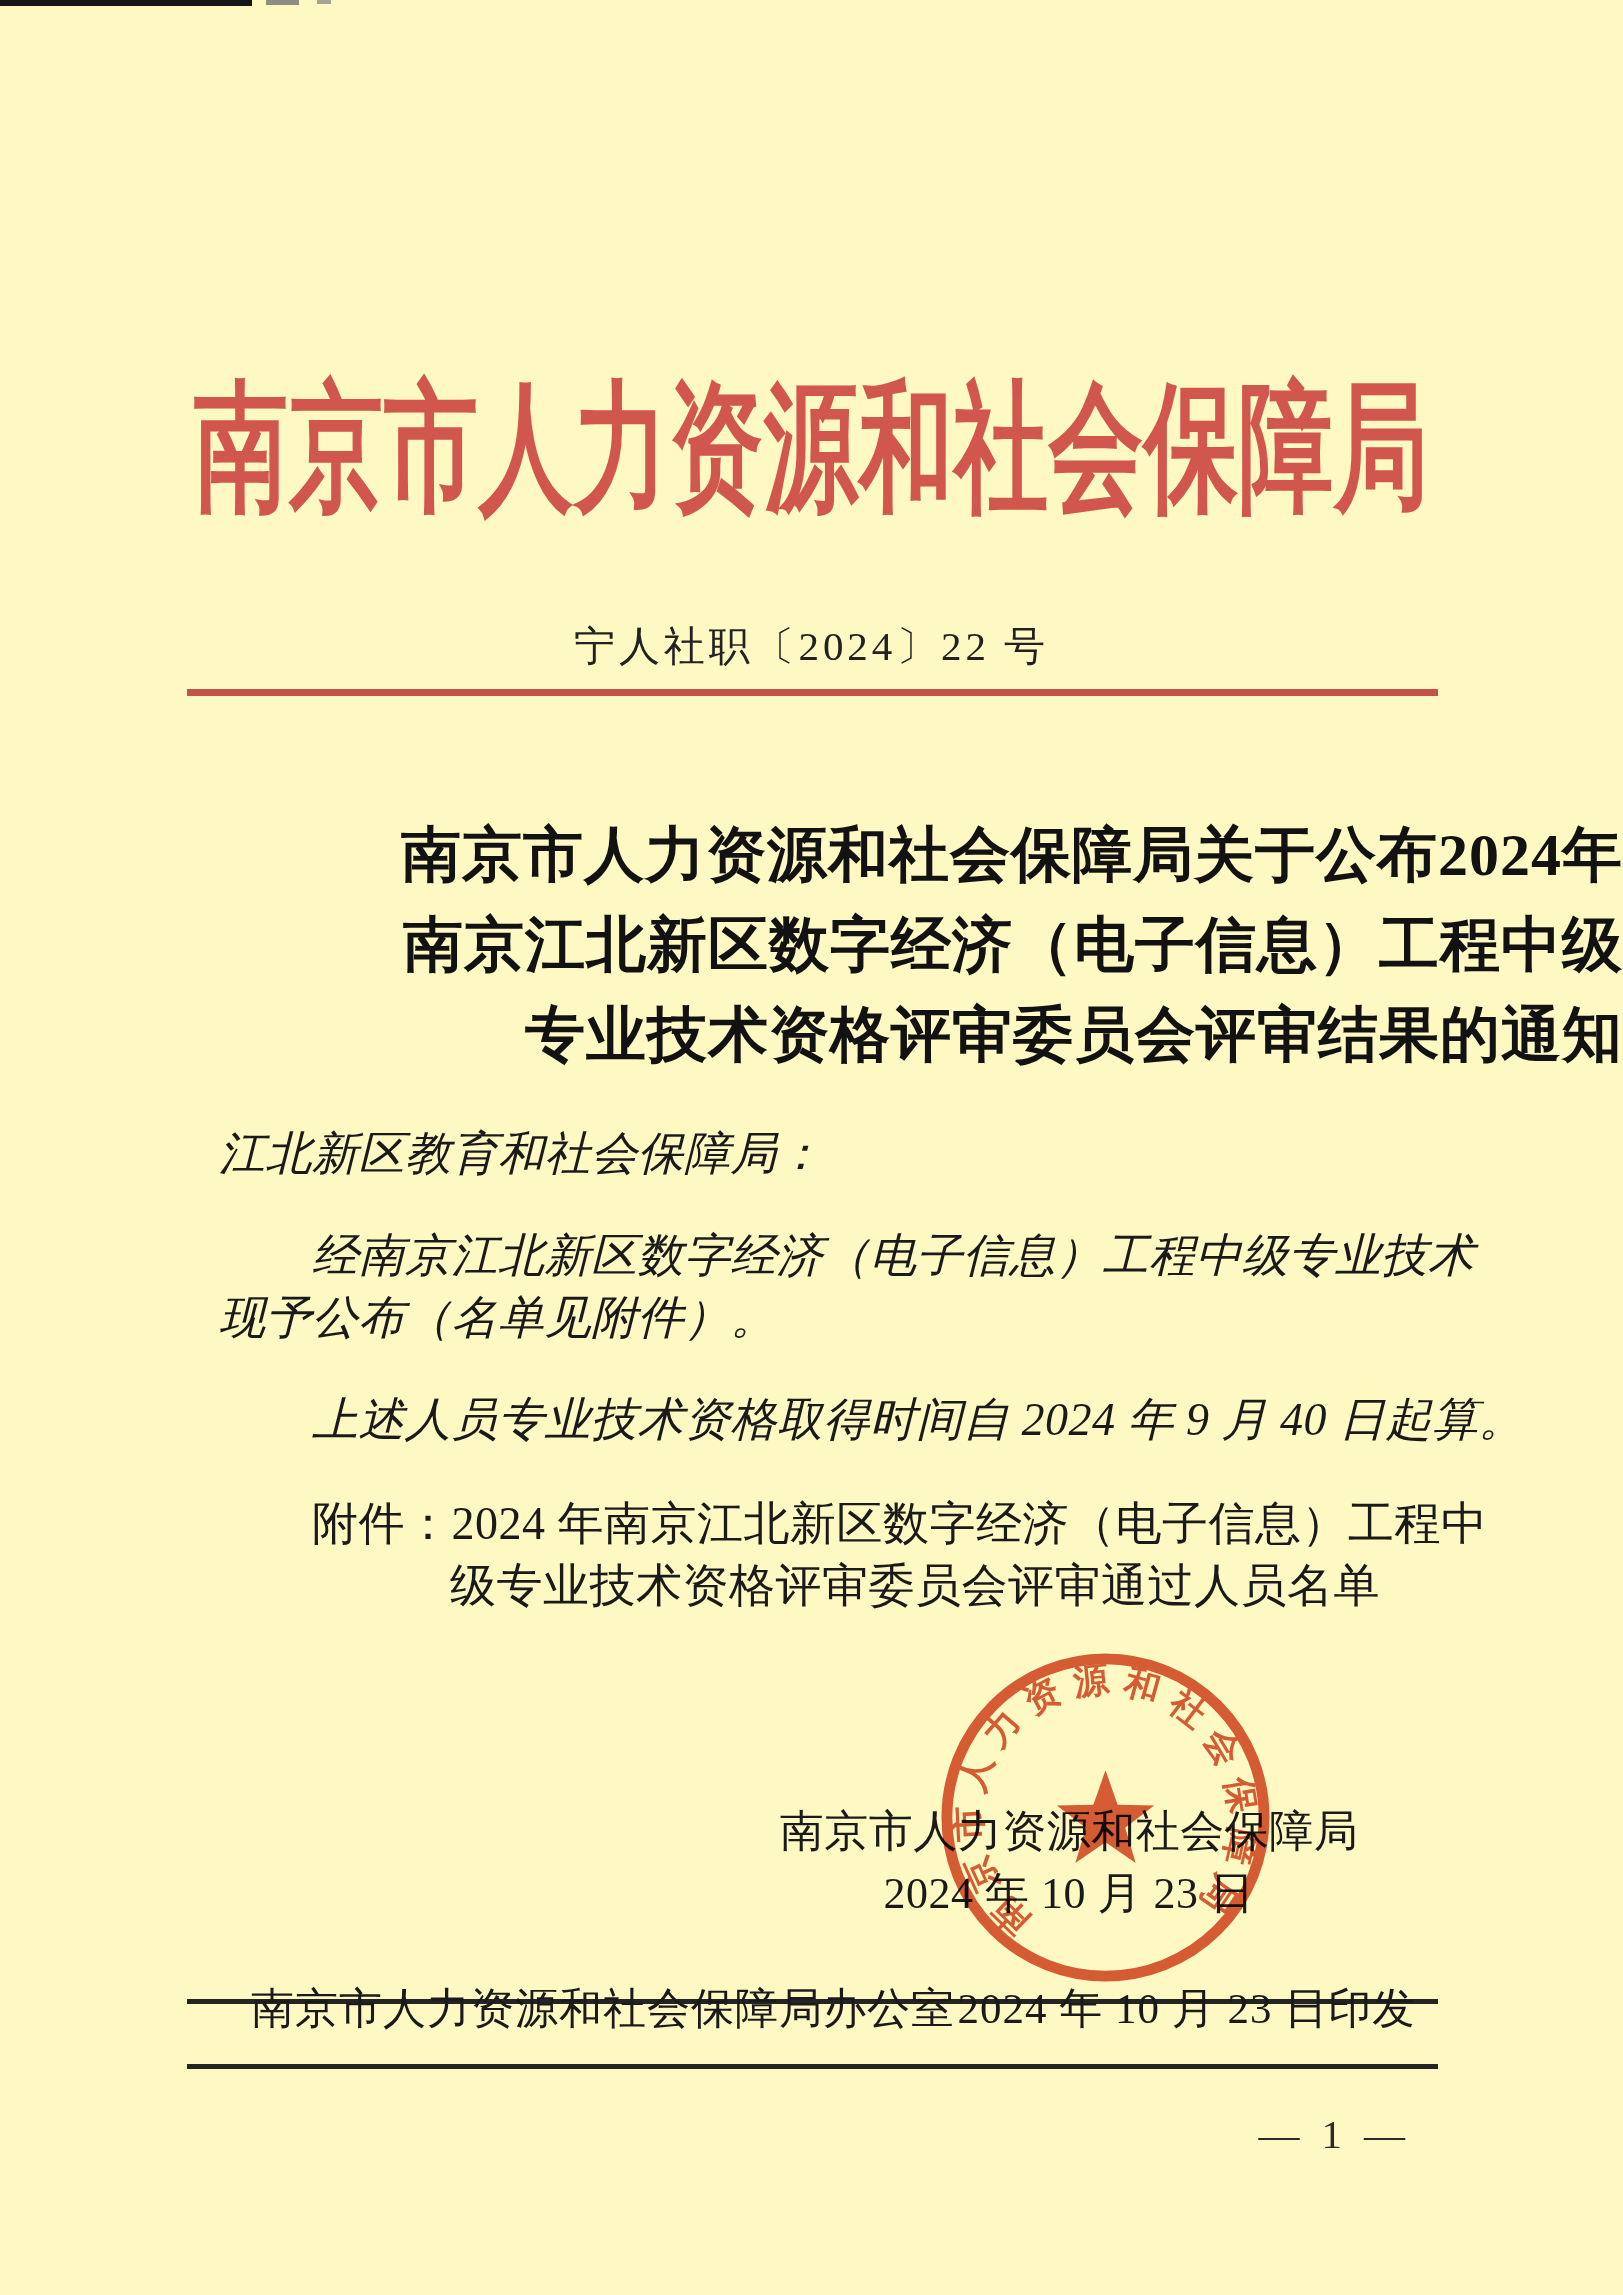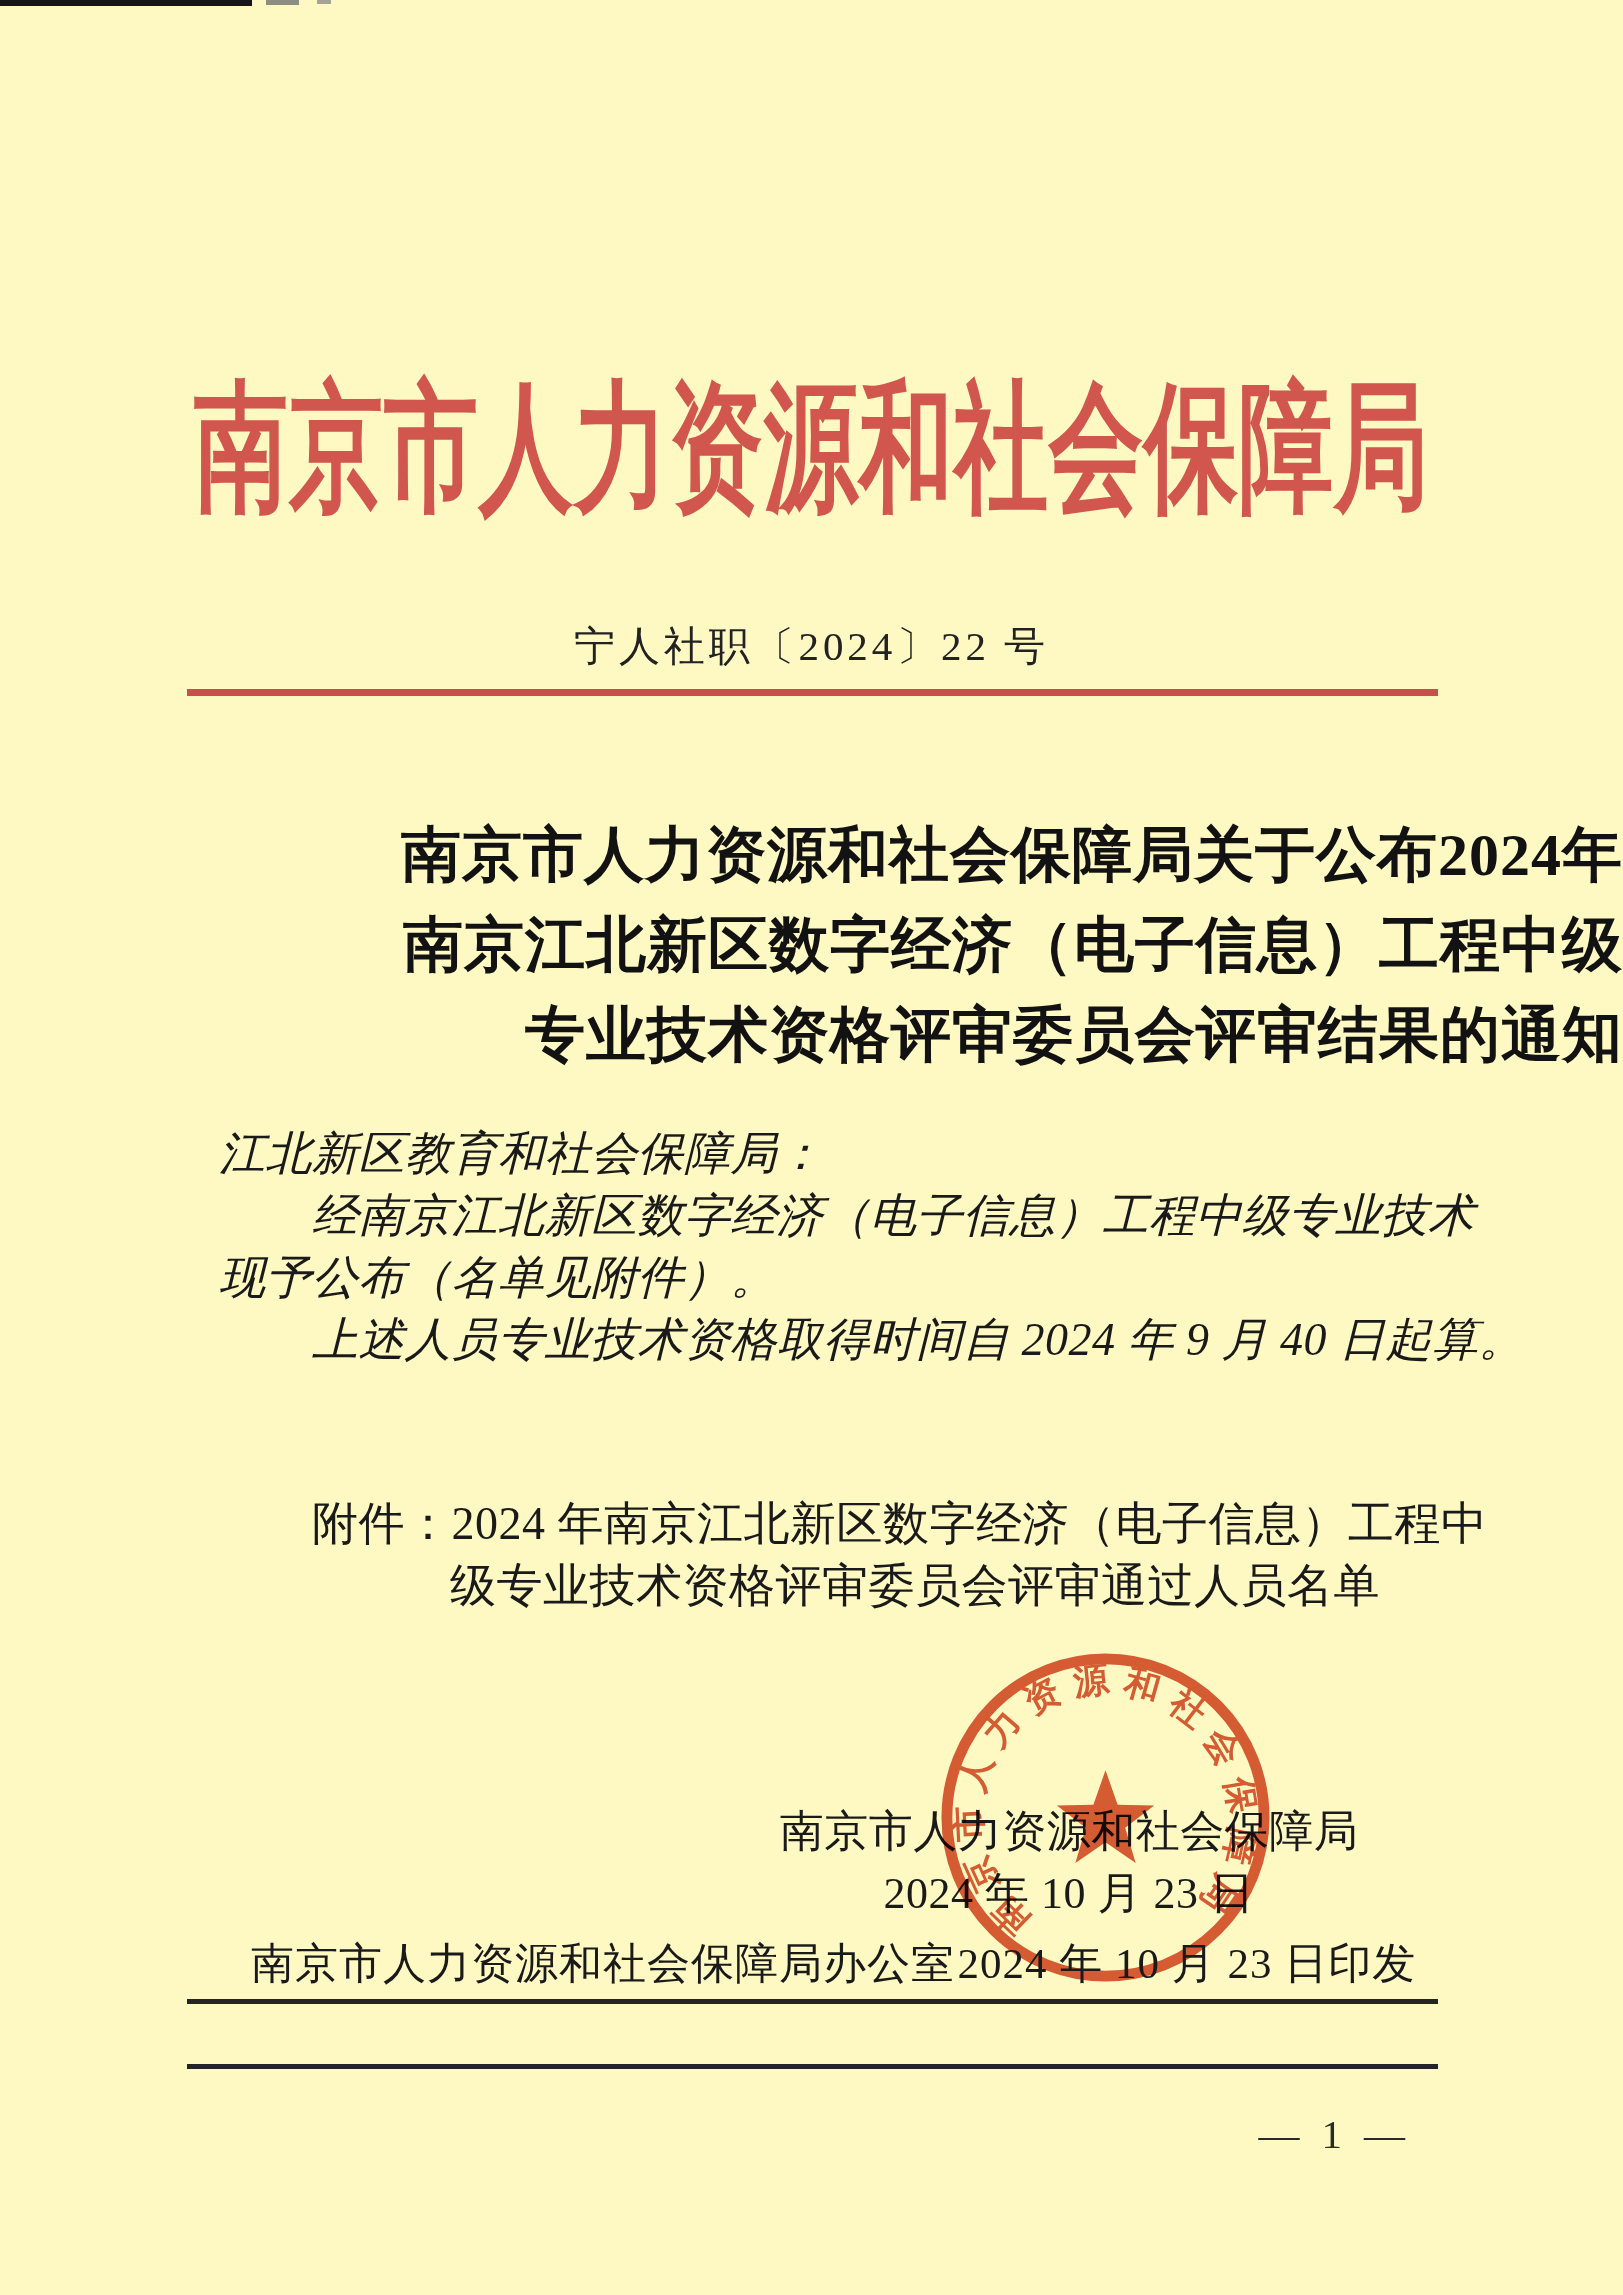--- a/index.html
+++ b/index.html
@@ -52,21 +52,21 @@
     font-weight:700;color:#121212;
     letter-spacing:1px;
   }
   .body-block{
     position:absolute;left:219px;top:1123px;width:1271px;
     font-size:46px;line-height:62px;
     color:#1a1a1a;
     letter-spacing:0.5px;
   }
   .body-block .line{white-space:nowrap;font-style:italic;}
-  .body-block .indent{padding-left:93px;}
+  .body-block .indent{padding-left:93px;margin-top:40px;}
   .attachment{
     position:absolute;left:219px;top:1493px;width:1310px;
     font-size:46px;line-height:62px;color:#1a1a1a;
     letter-spacing:0.5px;
   }
   .attachment .a1{padding-left:93px;white-space:nowrap;}
   .attachment .a2{padding-left:231px;white-space:nowrap;}
   .signature{
     position:absolute;left:749px;top:1801px;width:640px;
     text-align:center;
@@ -77,21 +77,21 @@
     position:absolute;left:940px;top:1652px;width:331px;height:331px;
     opacity:0.88;
     mix-blend-mode:multiply;
   }
   .footer-rule{
     position:absolute;left:187px;width:1251px;height:4.9px;background:#242424;
   }
   .footer-rule.top{top:1999px;}
   .footer-rule.bottom{top:2064px;}
   .footer-row{
-    position:absolute;left:187px;top:1941px;width:1251px;height:45px;
+    position:absolute;left:187px;top:1986px;width:1251px;height:45px;
     font-size:43px;line-height:45px;color:#1a1a1a;
   }
   .footer-office{position:absolute;left:64px;top:0;white-space:nowrap;letter-spacing:1px;}
   .footer-date{position:absolute;right:21.7px;top:0;white-space:nowrap;letter-spacing:1px;}
   .page-number{
     position:absolute;right:212px;top:2110px;
     font-size:41px;color:#2a2a2a;letter-spacing:5.9px;white-space:nowrap;
   }
 </style>
 </head>

